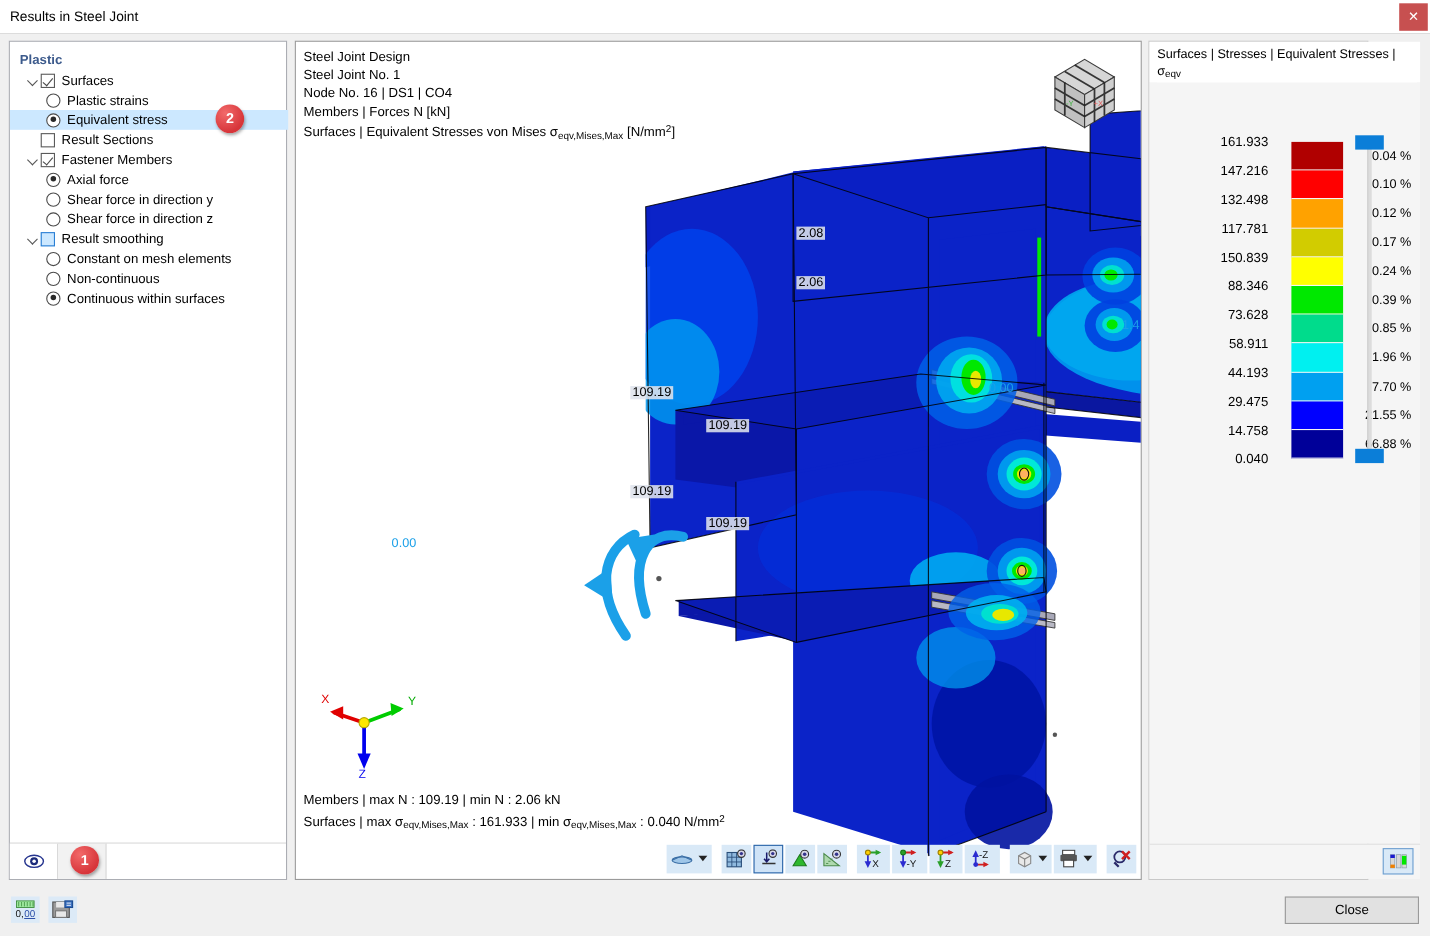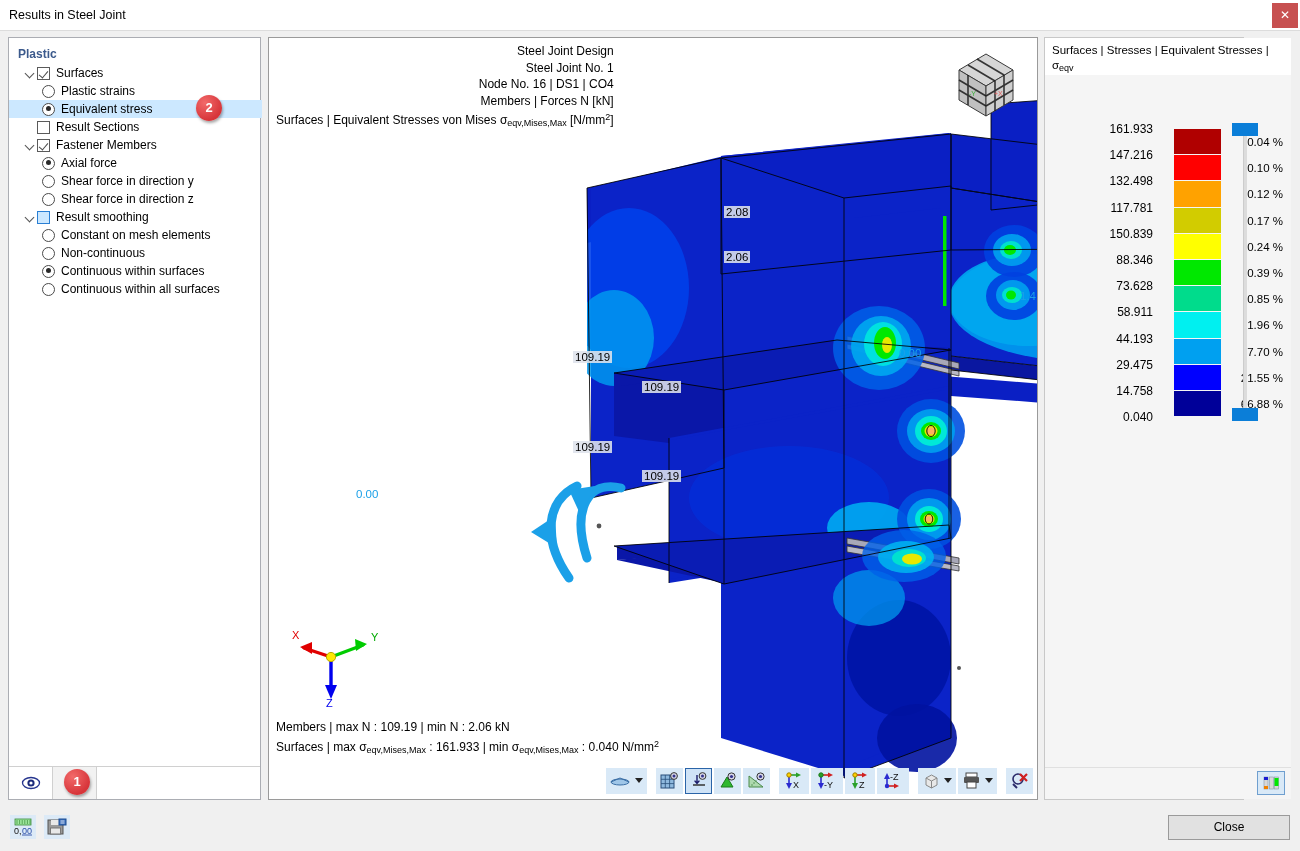--- a/index.html
+++ b/index.html
@@ -157,21 +157,21 @@
     position: absolute; left: 268px; top: 6px;
     width: 770px; height: 763px;
     background: #ffffff;
     border: 1px solid #9a9a9a;
   }
   #vp-header {
     position: absolute; left: 7px; top: 5px;
     line-height: 16.5px; font-size: 12px;
     z-index: 12;
   }
-  #vp-header div { white-space: nowrap; text-align: right; }
+  #vp-header div { white-space: nowrap; }
   .sub { font-size: 9px; vertical-align: -2px; }
   .sup { font-size: 9px; vertical-align: 4px; }
 
   #vp-footer {
     position: absolute; left: 7px; bottom: 40px;
     line-height: 17px; font-size: 12px;
     z-index: 12;
   }
   #vp-footer div { white-space: nowrap; }
 
@@ -398,24 +398,20 @@
             <span class="rb"></span>
             <span class="tlabel">Constant on mesh elements</span>
           </div>
           <div class="trow ind2">
             <span class="rb"></span>
             <span class="tlabel">Non-continuous</span>
           </div>
           <div class="trow ind2">
             <span class="rb on"></span>
             <span class="tlabel">Continuous within surfaces</span>
-          </div>
-          <div class="trow ind2">
-            <span class="rb"></span>
-            <span class="tlabel">Continuous within all surfaces</span>
           </div>
         </div>
 
       <div class="badge" id="badge2">2</div>
       <div class="badge" id="badge1">1</div>
 
       <div id="left-tabs">
         <div class="ltab active">
           <svg width="20" height="14" viewBox="0 0 20 14">
             <ellipse cx="10" cy="7" rx="8.5" ry="5.5" fill="none" stroke="#25348e" stroke-width="1.3"></ellipse>

